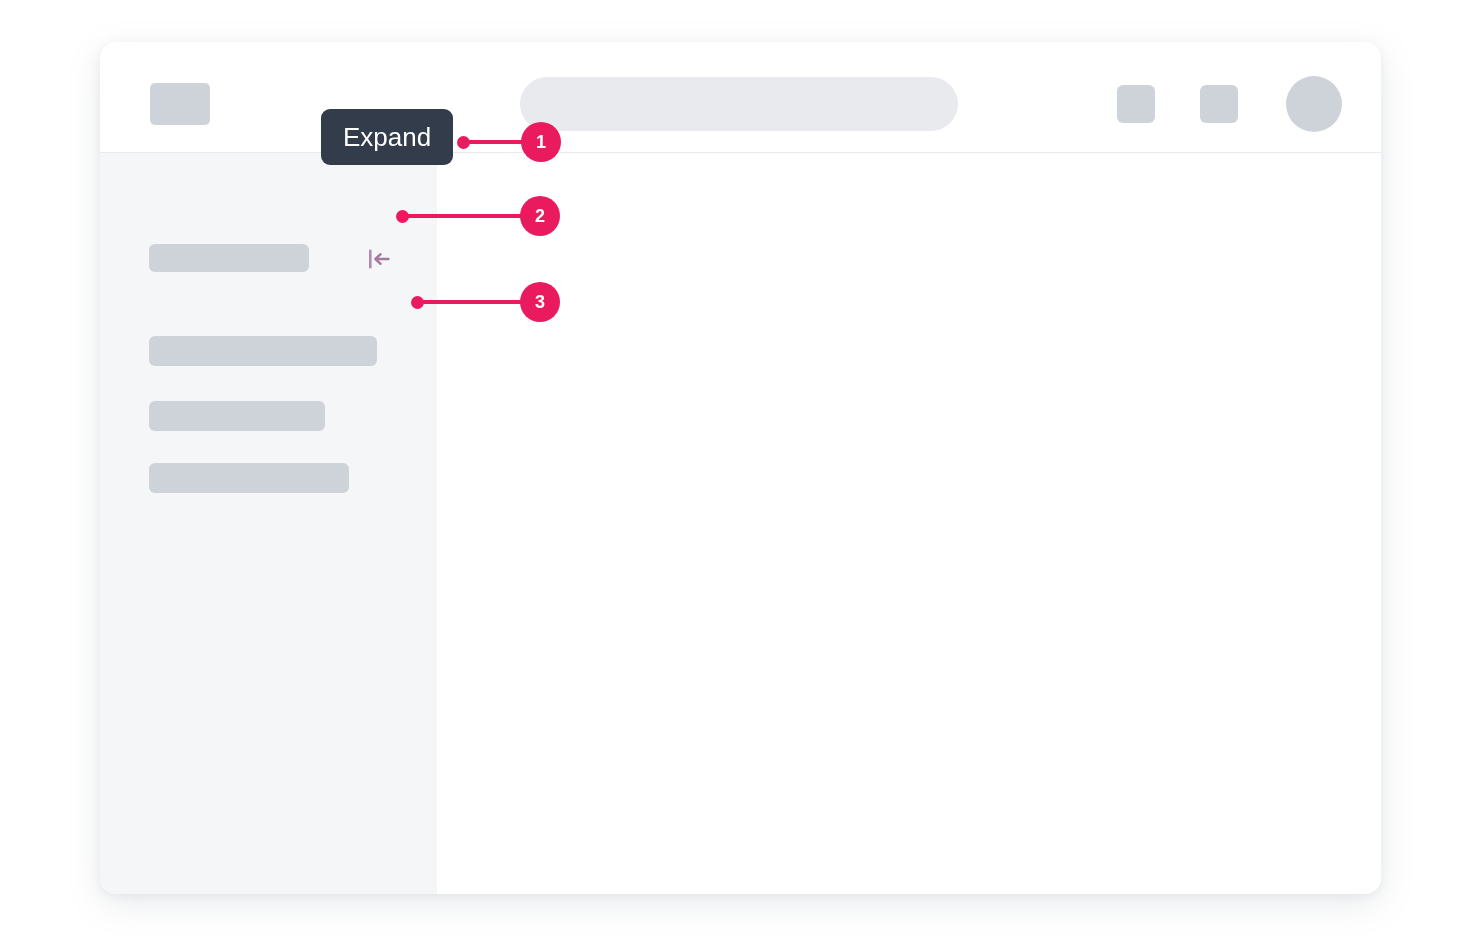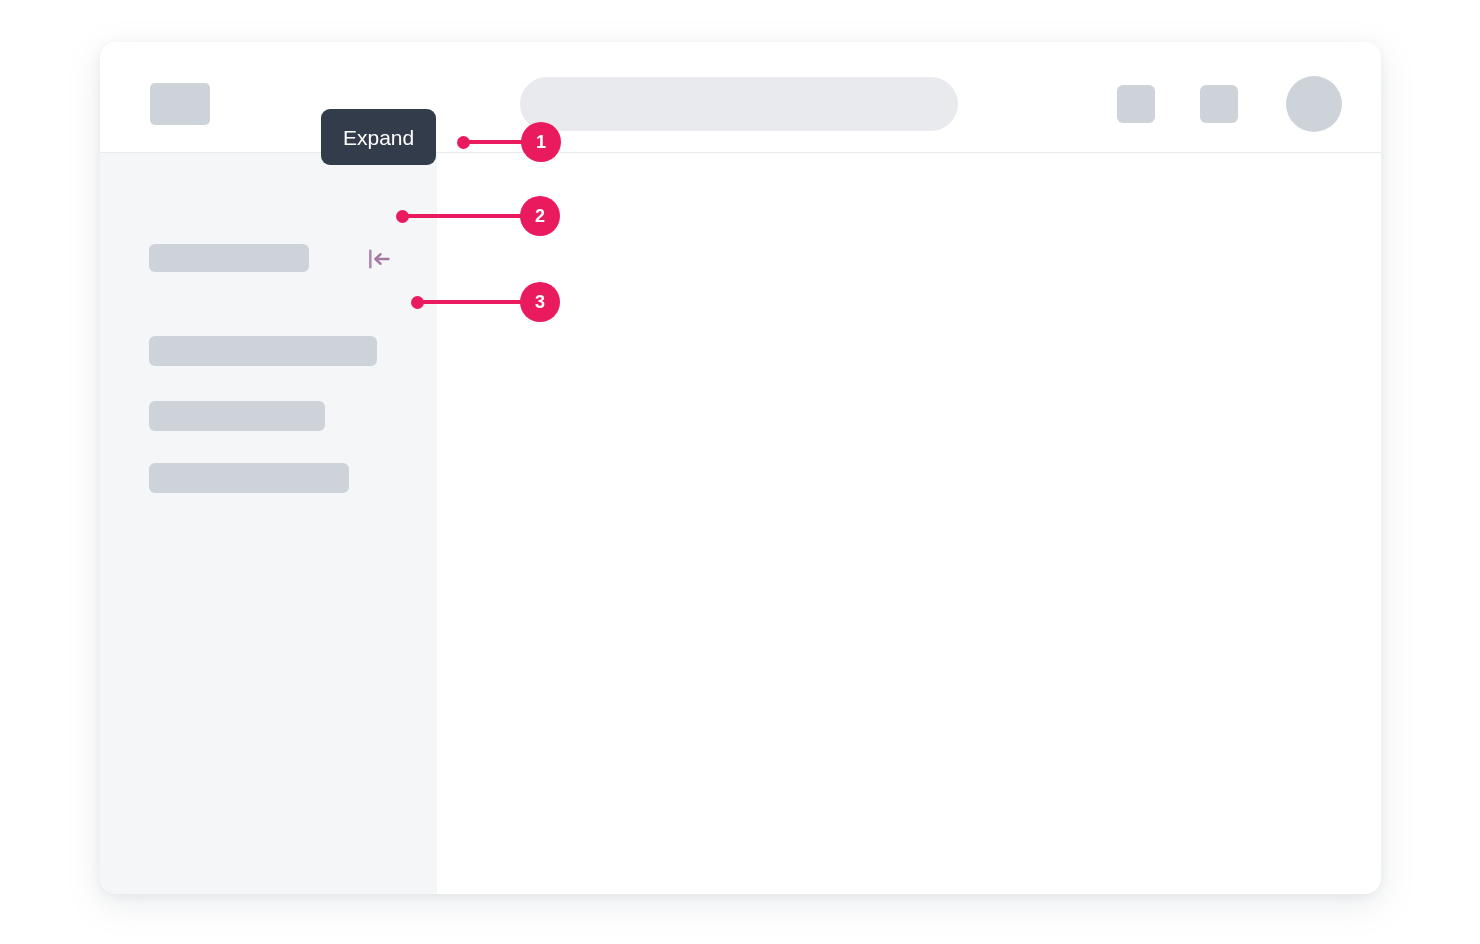--- a/index.html
+++ b/index.html
@@ -132,21 +132,21 @@
     position: absolute;
     left: 321px;
     top: 109px;
     height: 56px;
     padding: 0 22px;
     display: flex;
     align-items: center;
     background: #323c4a;
     color: #ffffff;
     border-radius: 9px;
-    font-size: 21px;
+    font-size: 26px;
     line-height: 1;
     white-space: nowrap;
     z-index: 30;
   }
 
   
   .annotation {
     position: absolute;
     z-index: 40;
     height: 40px;

